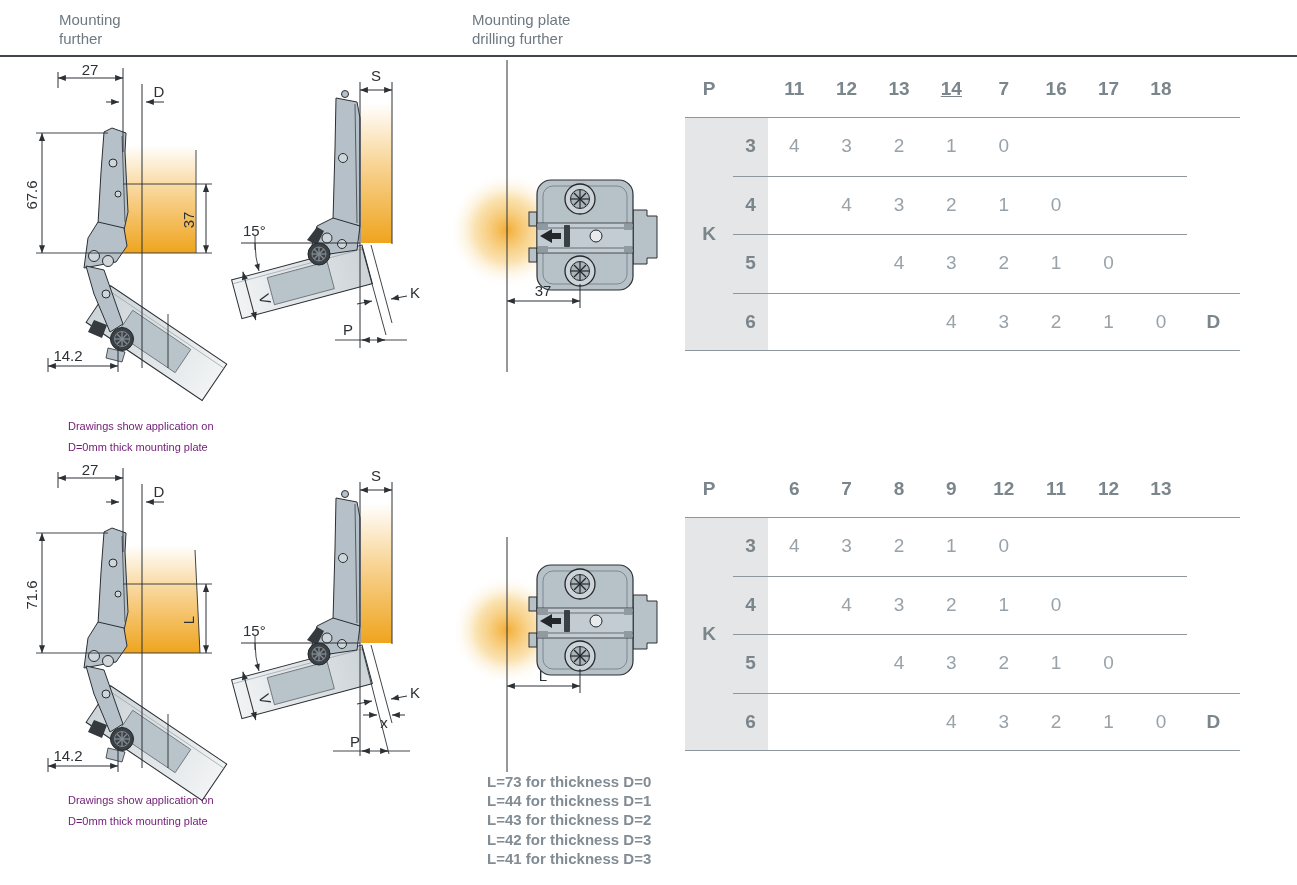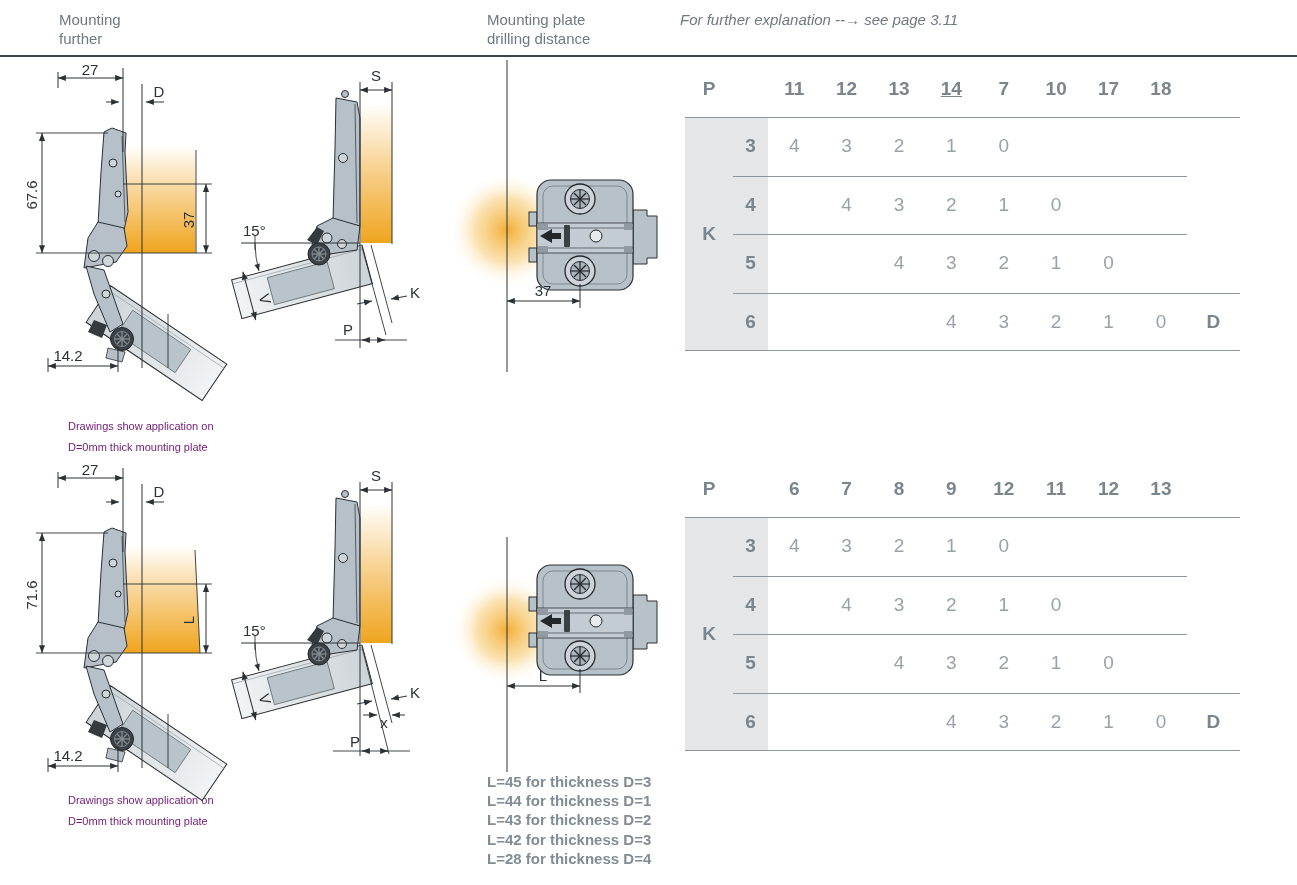--- a/index.html
+++ b/index.html
@@ -25,26 +25,25 @@
 </style>
 </head>
 <body>
 
 <div class="page">
 
   <div class="hdr-title" style="left:59px">
       <div>Mounting</div>
       <div>further</div>
     </div>
-  <div class="hdr-title" style="left:487px">
+  <div class="hdr-title" style="left:472px">
       <div>Mounting plate</div>
-      <div>drilling distance</div>
+      <div>drilling further</div>
     </div>
   <div class="hdr-title" style="left:680px">
-    <div class="sub">For further explanation --→ see page 3.11</div>
   </div>
   <div class="rule"></div>
 
   <svg style="left:28px;top:62px" width="205" height="310" viewBox="0 0 205 310">
     <defs>
       <marker id="ma" viewBox="0 0 10 8" markerWidth="9" markerHeight="7" refX="9.5" refY="4" orient="auto-start-reverse">
         <path d="M0.5,0.5 L9.5,4 L0.5,7.5 Z" fill="#2c3136"></path>
         </marker>
       <linearGradient id="og-a" x1="0" y1="0" x2="0" y2="1">
         <stop offset="0" stop-color="#ffffff"></stop>
@@ -242,25 +241,25 @@
 
   <div class="note" style="left:68px;top:416px">
       <div>Drawings show application on</div>
       <div>D=0mm thick mounting plate</div>
     </div>
   <div class="note" style="left:68px;top:790px">
       <div>Drawings show application on</div>
       <div>D=0mm thick mounting plate</div>
     </div>
   <div class="ltable">
-      <div>L=45 for thickness D=3</div>
+      <div>L=73 for thickness D=0</div>
       <div>L=44 for thickness D=1</div>
       <div>L=43 for thickness D=2</div>
       <div>L=42 for thickness D=3</div>
-      <div>L=28 for thickness D=4</div>
+      <div>L=41 for thickness D=3</div>
     </div>
 
   <svg style="left:28px;top:462px" width="205" height="310" viewBox="0 0 205 310">
     <defs>
       <marker id="mc" viewBox="0 0 10 8" markerWidth="9" markerHeight="7" refX="9.5" refY="4" orient="auto-start-reverse">
         <path d="M0.5,0.5 L9.5,4 L0.5,7.5 Z" fill="#2c3136"></path>
         </marker>
       <linearGradient id="og-c" x1="0" y1="0" x2="0" y2="1">
         <stop offset="0" stop-color="#ffffff"></stop>
           <stop offset="0.45" stop-color="#f8d392"></stop>
@@ -459,21 +458,21 @@
   </svg>
 
   <div class="pk-table" style="top:60px">
       <div class="greyblock"></div>
       <div class="tc th" style="grid-area: 1 / 1;">P</div>
       <div class="tc th" style="grid-area: 1 / 3;">11</div>
       <div class="tc th" style="grid-area: 1 / 4;">12</div>
       <div class="tc th" style="grid-area: 1 / 5;">13</div>
       <div class="tc th" style="grid-area: 1 / 6; text-decoration: underline;">14</div>
       <div class="tc th" style="grid-area: 1 / 7;">7</div>
-      <div class="tc th" style="grid-area: 1 / 8;">10</div>
+      <div class="tc th" style="grid-area: 1 / 8;">16</div>
       <div class="tc th" style="grid-area: 1 / 9;">17</div>
       <div class="tc th" style="grid-area: 1 / 10;">18</div>
       <div class="tc th" style="grid-area: 2 / 1 / span 4;">K</div>
       <div class="tc th" style="grid-area: 2 / 2;">3</div>
       <div class="tc td" style="grid-area: 2 / 3;">4</div>
       <div class="tc td" style="grid-area: 2 / 4;">3</div>
       <div class="tc td" style="grid-area: 2 / 5;">2</div>
       <div class="tc td" style="grid-area: 2 / 6;">1</div>
       <div class="tc td" style="grid-area: 2 / 7;">0</div>
       <div class="tc td" style="grid-area: 2 / 8;"></div>

